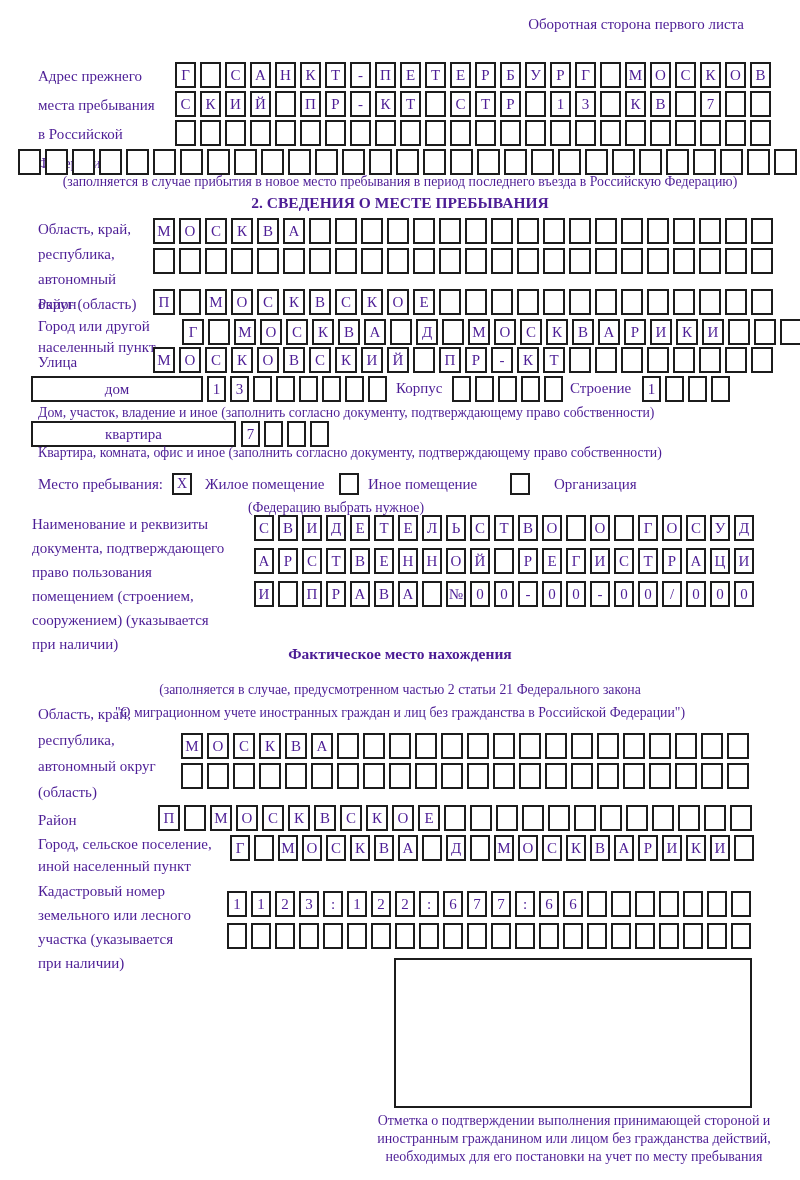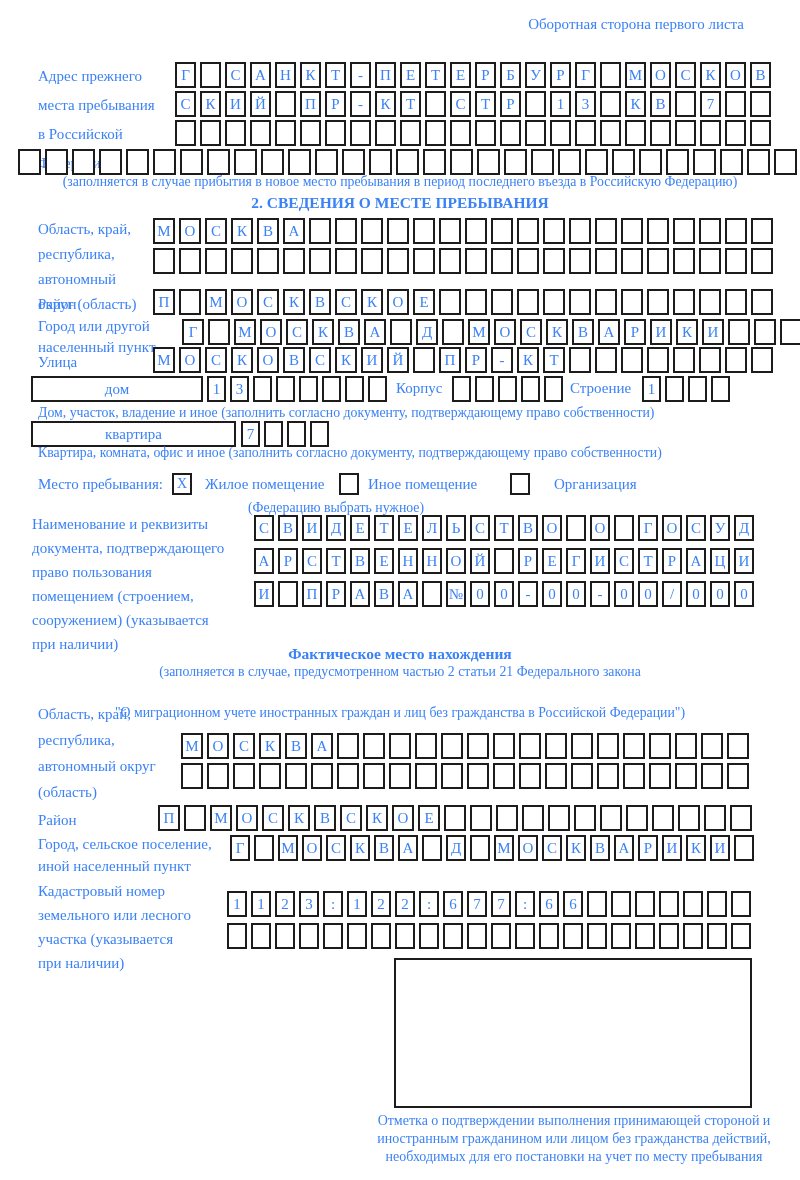--- a/index.html
+++ b/index.html
@@ -1,17 +1,17 @@
 <!DOCTYPE html>
 <html><head>
 <meta charset="utf-8">
 <style>
   html,body{margin:0;padding:0;background:#fff;}
   .page{position:relative;width:800px;height:1180px;background:#ffffff;
-        font-family:"Liberation Serif",serif;color:#3b82f6;overflow:hidden;}
+        font-family:"Liberation Serif",serif;color:#4c1d95;overflow:hidden;}
   .abs{position:absolute;}
   .lbl{font-size:15px;line-height:26px;white-space:pre-line;}
   .note{font-size:13.8px;}
   .center{left:0;right:0;text-align:center;}
   .title{font-weight:bold;font-size:15.5px;}
   .cells{display:flex;}
   .cell{box-sizing:border-box;flex:0 0 auto;width:21px;height:26px;border:2px solid #1c1c1c;
         margin-right:4px;display:flex;align-items:center;justify-content:center;
         font-size:15px;background:#fff;}
   .p23 .cell{width:19px;}
@@ -407,21 +407,21 @@
       <span class="cell">-</span>
       <span class="cell">0</span>
       <span class="cell">0</span>
       <span class="cell">/</span>
       <span class="cell">0</span>
       <span class="cell">0</span>
       <span class="cell">0</span>
     </div>
 
   <div class="abs title center" style="top:645px;">Фактическое место нахождения</div>
-  <div class="abs note center" style="top:664px;">(заполняется в случае, предусмотренном частью 2 статьи 21 Федерального закона</div>
+  <div class="abs note center" style="top:682px;">(заполняется в случае, предусмотренном частью 2 статьи 21 Федерального закона</div>
   <div class="abs note center" style="top:705px;">"О миграционном учете иностранных граждан и лиц без гражданства в Российской Федерации")</div>
 
   <div class="abs lbl" style="left:38px;top:701px;line-height:26px;">Область, край,
 республика,
 автономный округ
 (область)</div>
   <div class="abs cells p26" style="left:181px;top:733px;">
       <span class="cell">М</span>
       <span class="cell">О</span>
       <span class="cell">С</span>

